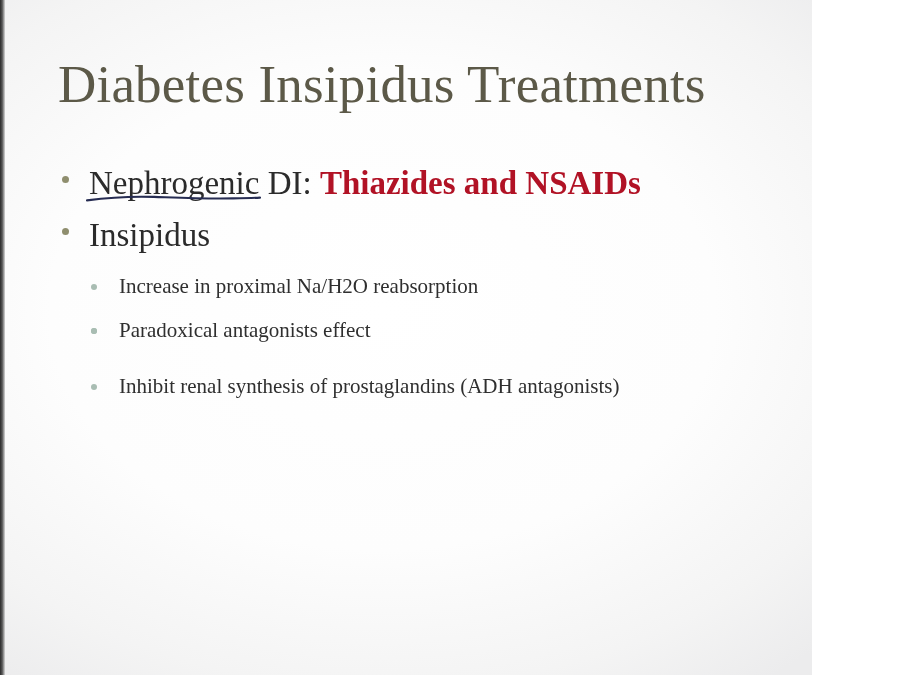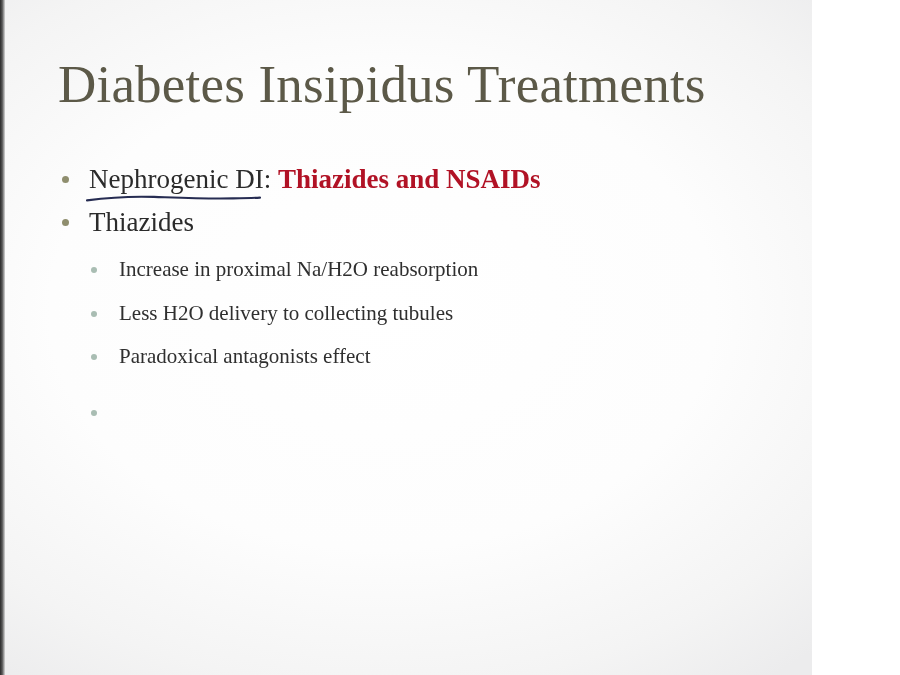--- a/index.html
+++ b/index.html
@@ -99,21 +99,21 @@
     left: 56px;
     top: 160px;
     width: 760px;
   }
 
   .l1 {
     position: relative;
     padding-left: 33px;
     margin: 0 0 5px 0;
     font-family: "Liberation Serif", serif;
-    font-size: 27px;
+    font-size: 33px;
     line-height: 1.42;
     color: #2b2b2b;
     white-space: nowrap;
   }
   .l1 .bullet {
     position: absolute;
     left: 6px;
     top: 16px;
     width: 7px;
     height: 7px;
@@ -172,41 +172,41 @@
 
   <div class="body-list">
 
     <div class="l1">
       <span class="bullet"></span>
       <span>Nephrogenic DI: </span><span class="emph-red">Thiazides and NSAIDs</span>
     </div>
 
     <div class="l1">
       <span class="bullet"></span>
-      <span>Thiazides</span>
+      <span>Insipidus</span>
     </div>
 
     <div class="l2">
       <span class="bullet"></span>
       <span>Increase in proximal Na/H2O reabsorption</span>
     </div>
     <div class="l2">
       <span class="bullet"></span>
-      <span>Less H2O delivery to collecting tubules</span>
     </div>
     <div class="l2">
       <span class="bullet"></span>
       <span>Paradoxical antagonists effect</span>
     </div>
 
     <div class="group-gap"></div>
 
 
     <div class="l2">
       <span class="bullet"></span>
+      <span>Inhibit renal synthesis of prostaglandins (ADH antagonists)</span>
     </div>
 
   </div>
 
   <div class="hand-underline">
     <svg width="175" height="10" viewBox="0 0 175 10" xmlns="http://www.w3.org/2000/svg">
       <path d="M1,7.4 C22,4.6 44,3.1 68,3.9 C94,4.8 120,6.0 147,5.4 C157,5.2 166,5.0 174,4.6" fill="none" stroke="#262c52" stroke-width="2.1" stroke-linecap="round"></path>
     </svg>
   </div>
 

